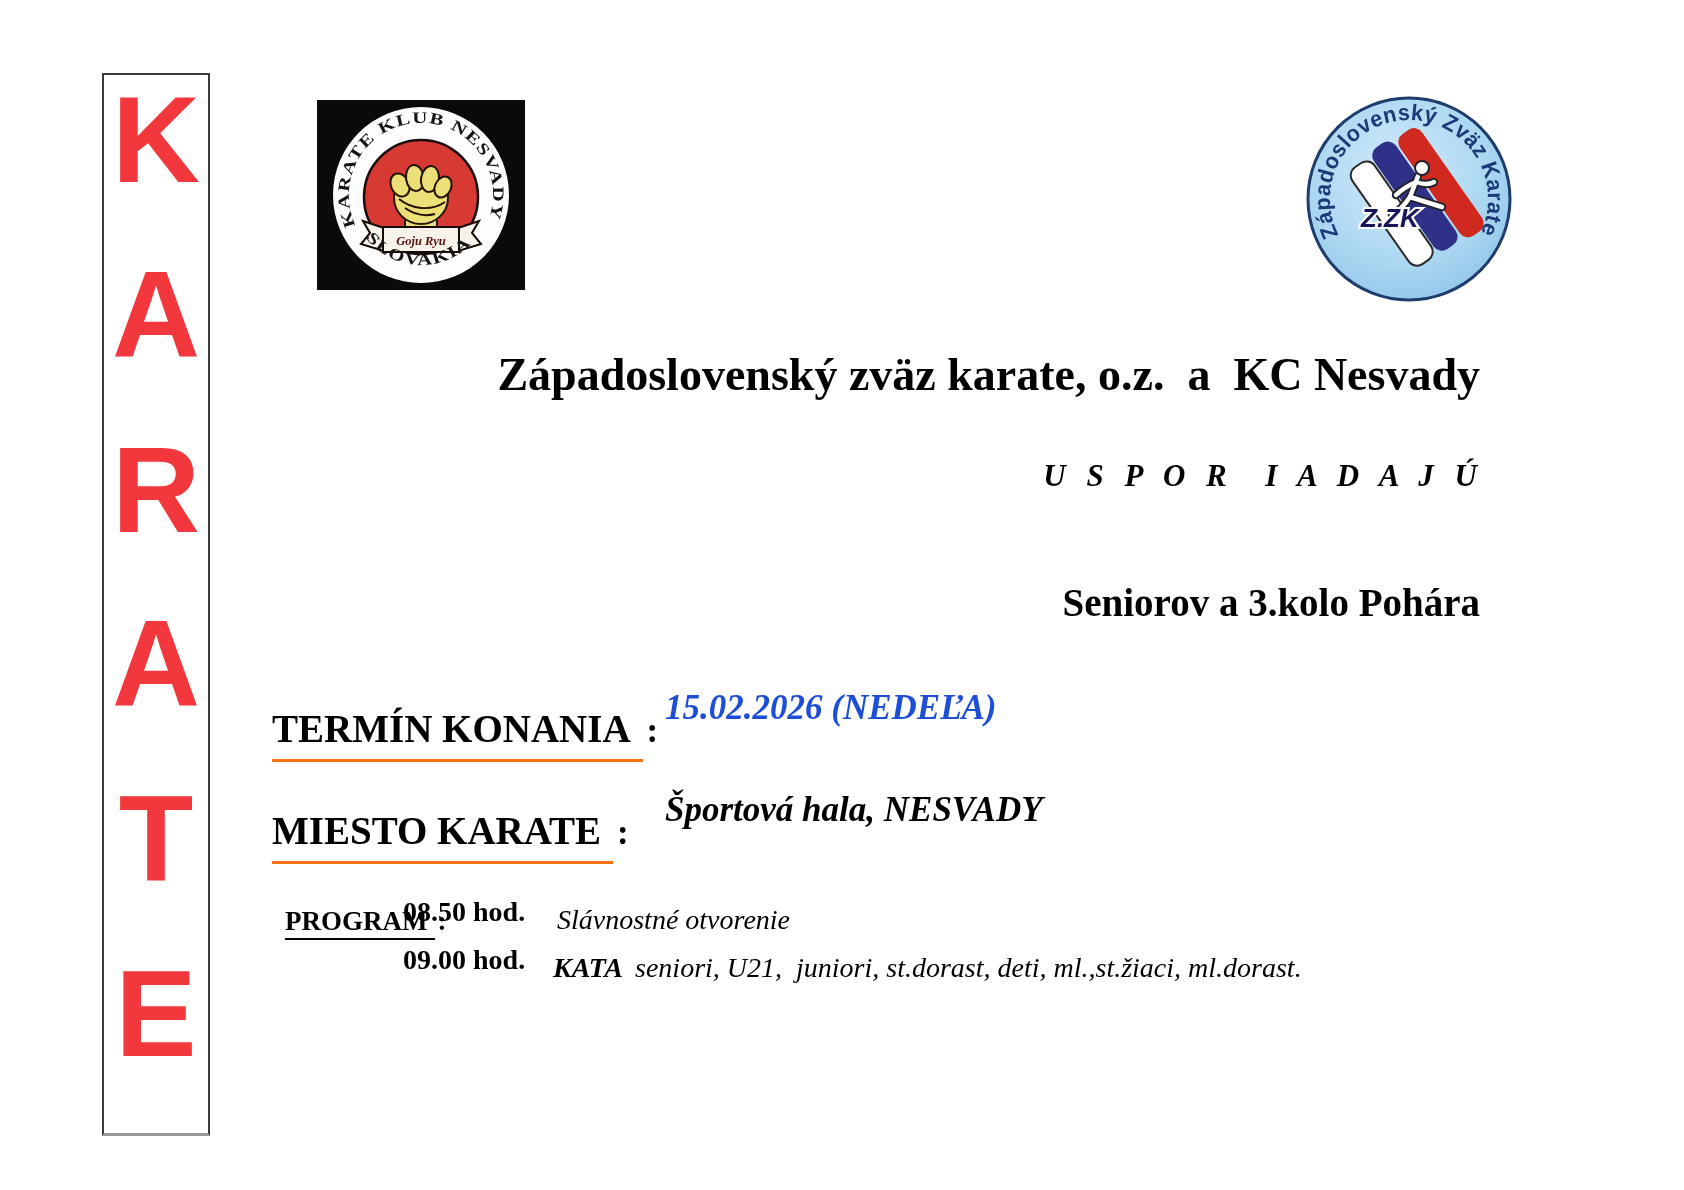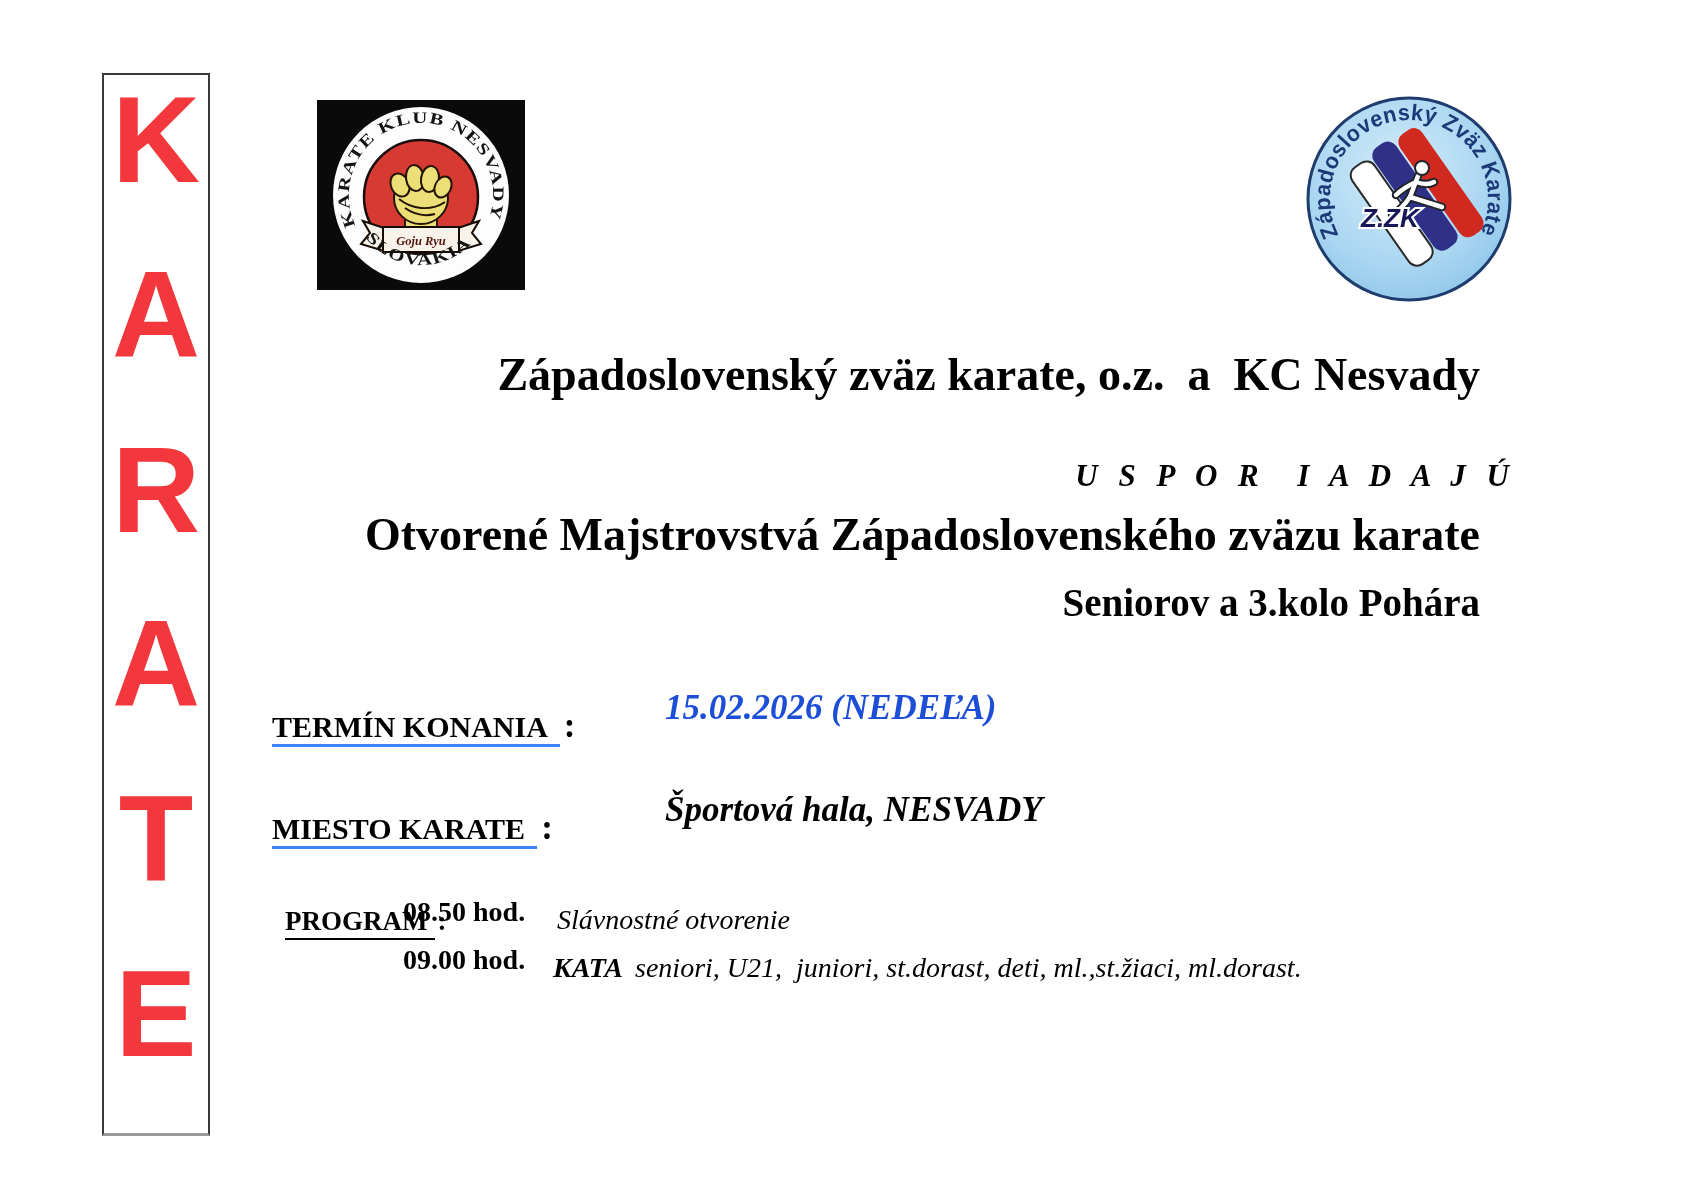--- a/index.html
+++ b/index.html
@@ -22,31 +22,31 @@
 
   
   #logo-left  { position:absolute; left:317px;  top:100px; width:208px; height:190px; }
   #logo-right { position:absolute; left:1303px; top:94px;  width:212px; height:210px; }
 
   
   #content { position:absolute; left:210px; top:0; width:1270px; height:1190px; }
 
   .centered { position:absolute; left:0; width:100%; text-align:right; white-space:pre; }
   #title       { top:348px; font-size:46px; font-weight:bold; }
-  #organizer   { top:458px; font-size:31px; font-weight:bold; font-style:italic; letter-spacing:3px; word-spacing:7px;padding-left:32px; }
+  #organizer   { top:458px; font-size:31px; font-weight:bold; font-style:italic; letter-spacing:3px; word-spacing:7px; }
   #event-line1 { top:508px; font-size:46px; font-weight:bold; }
   #event-line2 { top:580px; font-size:39px; font-weight:bold; }
   #footer-note { top:1022px; font-size:30px; font-style:italic; }
 
   .info-row { position:absolute; left:38px; white-space:pre; }
   #date-row  { top:688px; }
   #venue-row { top:790px; }
   .info-row .ulabel {
-    display:inline-block; font-size:30px; font-weight:bold;
-    border-bottom:3px solid #3b82f6; padding:0 12px 0 0;
+    display:inline-block; font-size:39px; font-weight:bold;
+    border-bottom:3px solid #f97316; padding:0 12px 8px 0;
   }
   .info-row .colon { font-size:35px; font-weight:bold; margin-left:4px; }
   .info-row .value {
     position:absolute; left:417px; top:0;
     font-size:35px; font-weight:bold; font-style:italic; white-space:pre;
   }
   #date-row .value { color:#1d4ed8; }
 
   #program-row { position:absolute; left:35px; top:888px; white-space:pre; }
   #program-row .ulabel {
@@ -154,21 +154,20 @@
       </text>
     </svg>
   </div>
 
   <div id="content">
 
     <div id="title" class="centered">Západoslovenský zväz karate, o.z.  a  KC Nesvady</div>
 
     <div id="organizer" class="centered">U S P O R  I A D A J Ú</div>
 
-    <div id="event-line1" class="centered">Otvorené Majstrovstvá Západoslovenského zväzu karate</div>
     <div id="event-line2" class="centered">Seniorov a 3.kolo Pohára</div>
 
     <div id="date-row" class="info-row">
       <span class="ulabel">TERMÍN KONANIA</span><span class="colon">:</span>
       <span class="value">15.02.2026 (NEDEĽA)</span>
     </div>
 
     <div id="venue-row" class="info-row">
       <span class="ulabel">MIESTO KARATE</span><span class="colon">:</span>
       <span class="value">Športová hala, NESVADY</span>

